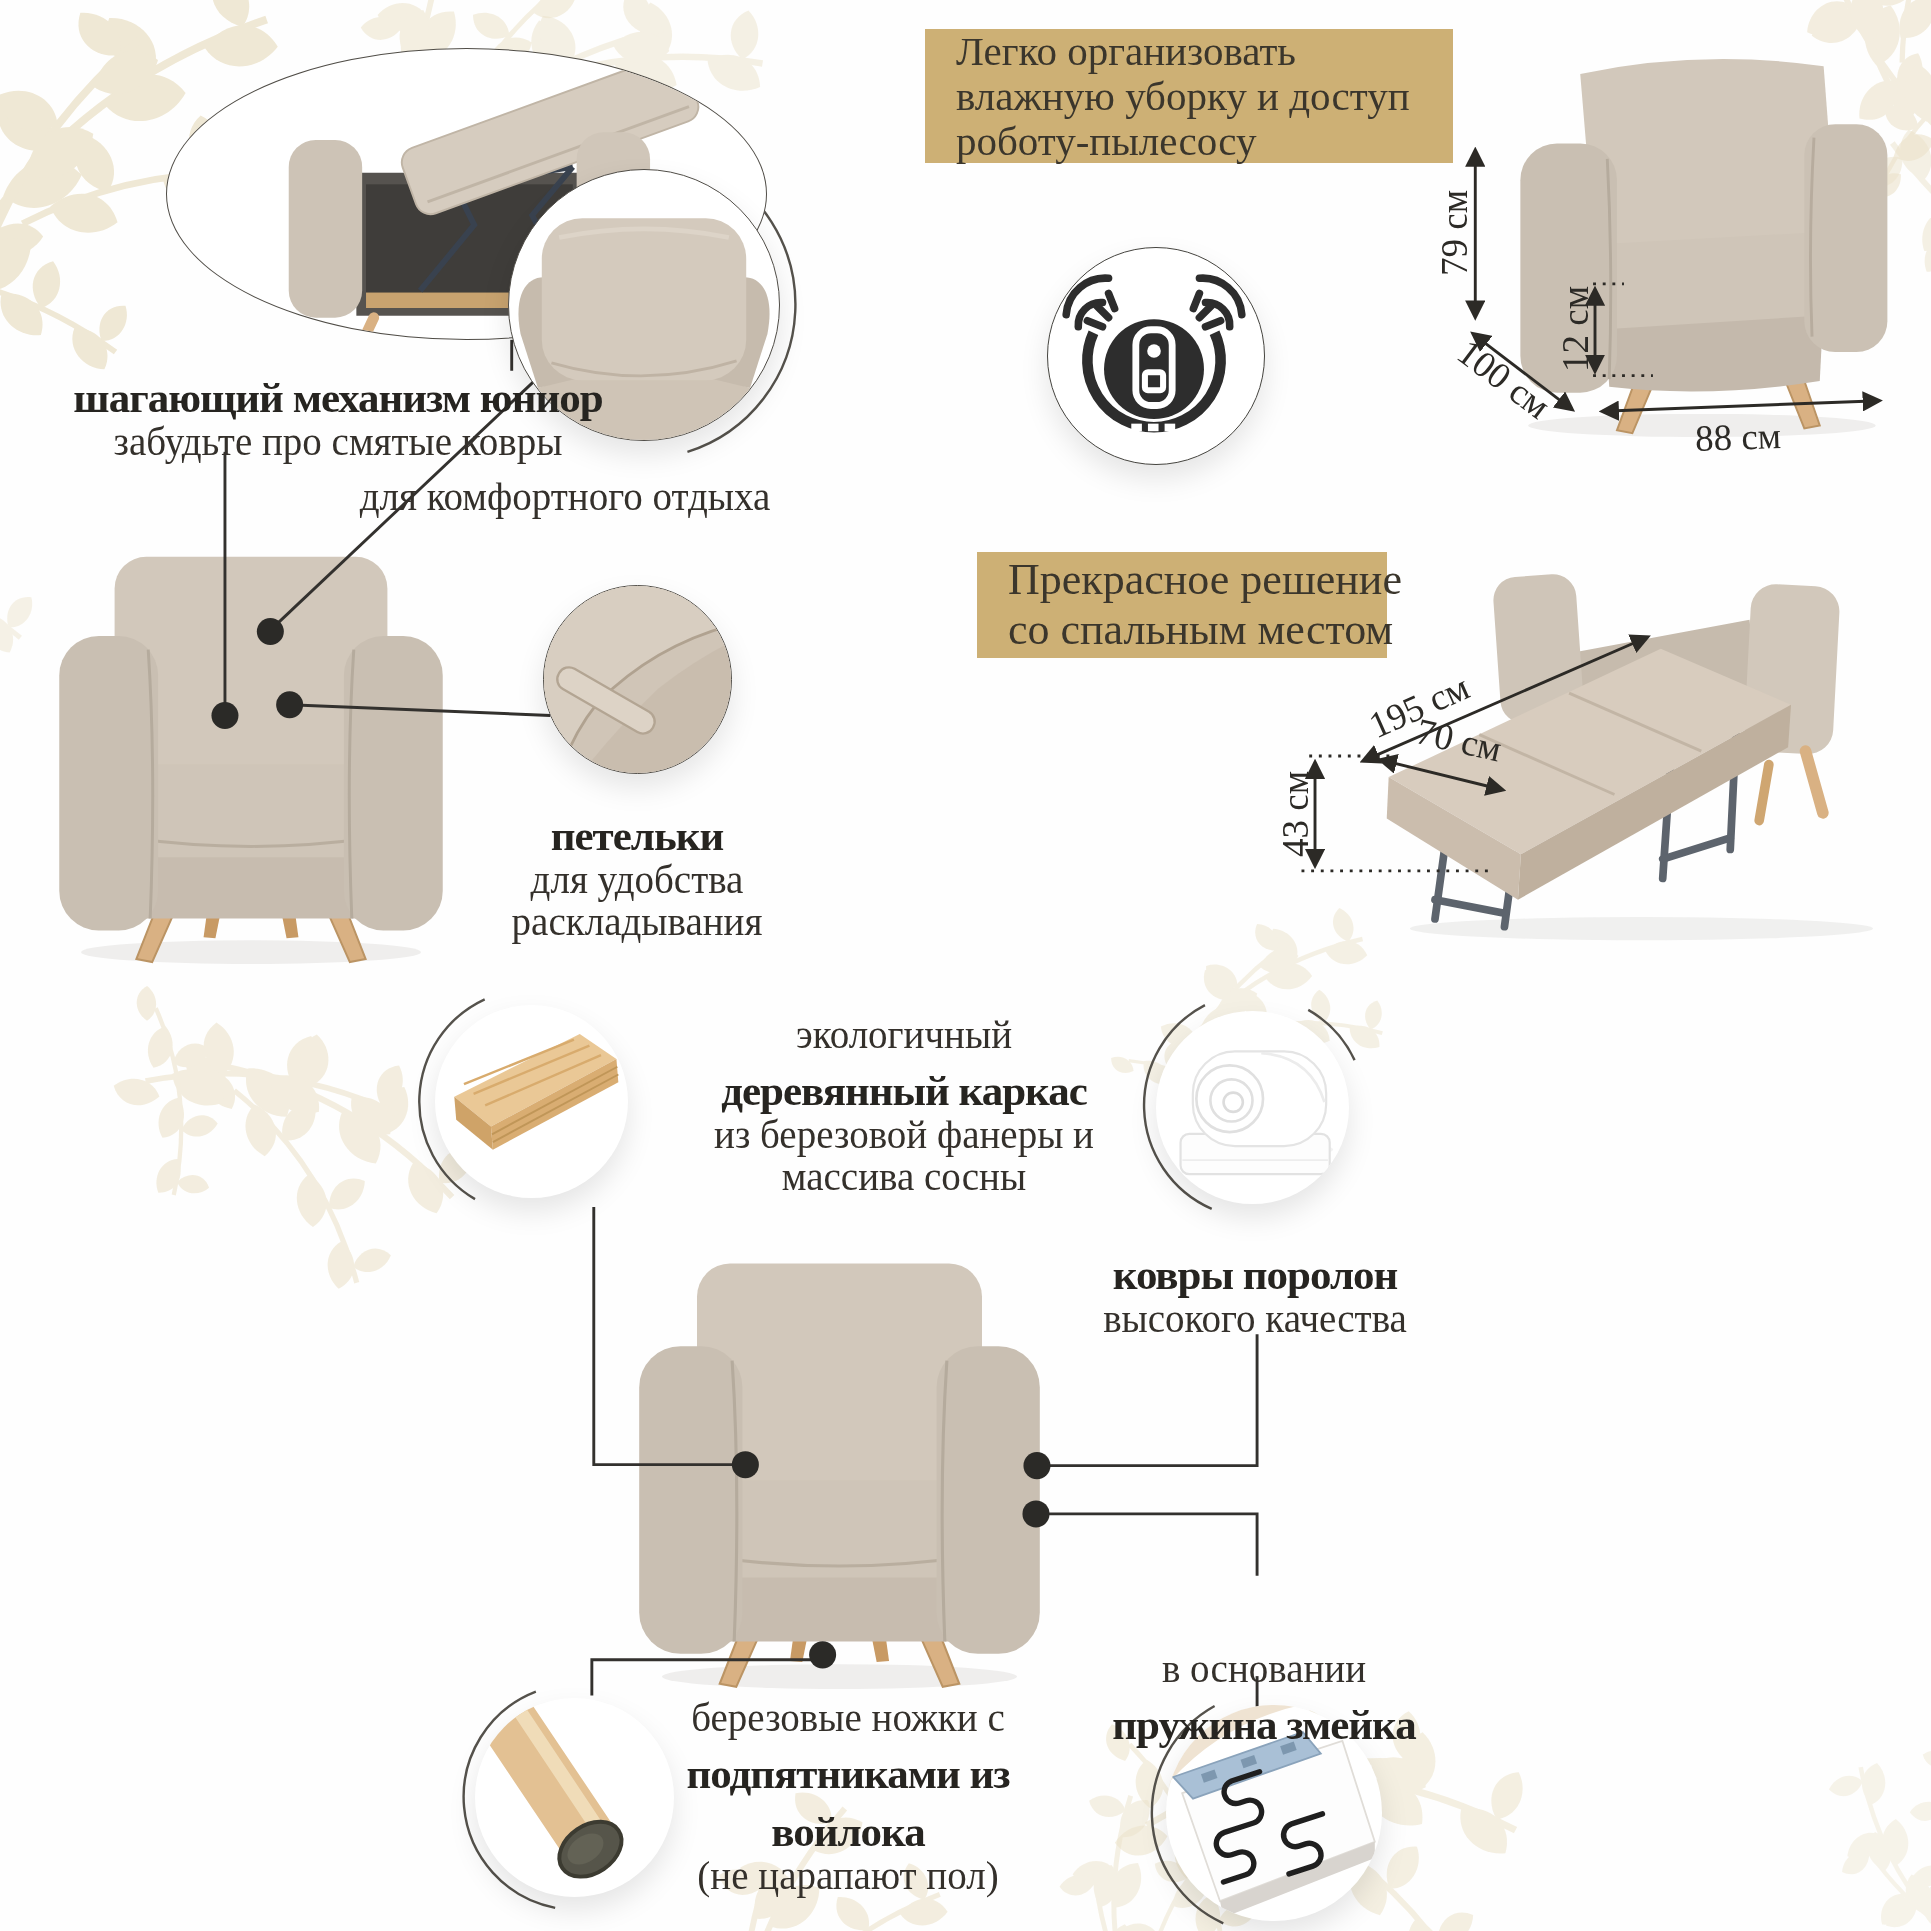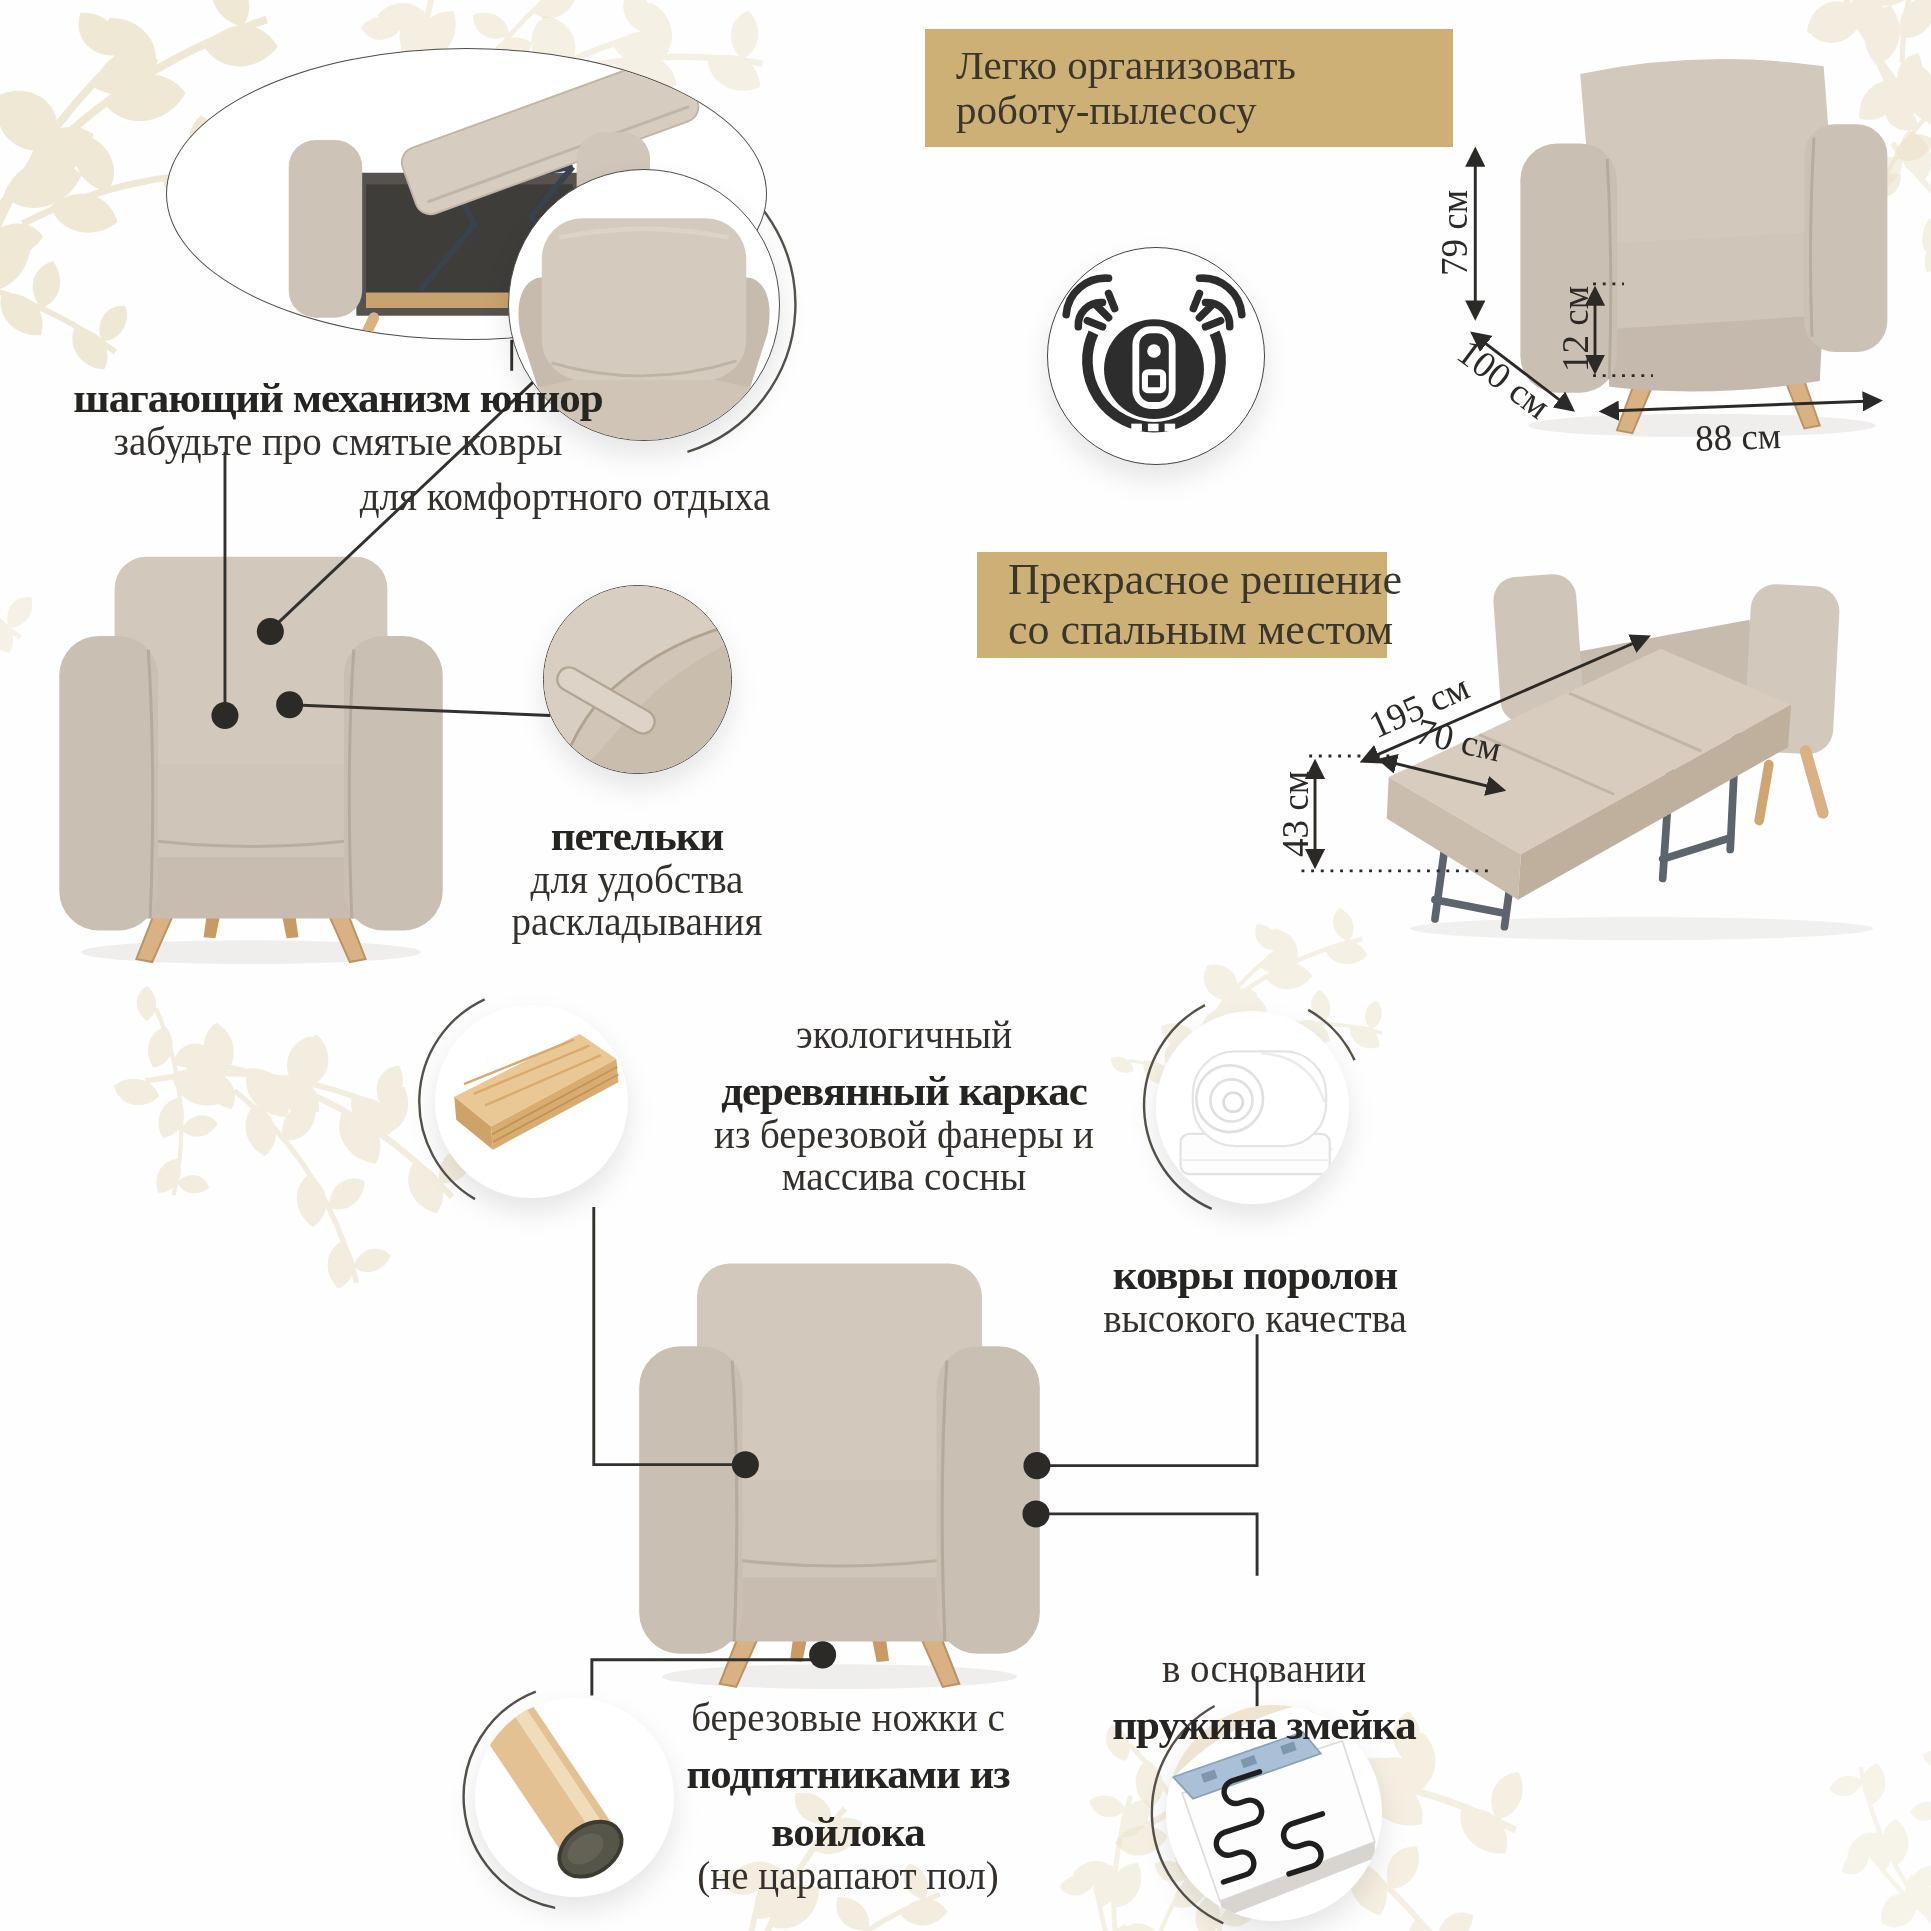--- a/index.html
+++ b/index.html
@@ -314,22 +314,23 @@
     <svg width="199" height="199" viewBox="0 0 200 200">
       <line x1="30" y1="18" x2="116" y2="146" stroke="#e3c193" stroke-width="58" stroke-linecap="round"></line>
       <line x1="44" y1="12" x2="128" y2="138" stroke="#f0dcb8" stroke-width="14" stroke-linecap="round"></line>
       <g transform="rotate(-34 116 152)">
         <ellipse cx="116" cy="152" rx="34" ry="24" fill="#56554a" stroke="#3c3b31" stroke-width="4"></ellipse>
         <ellipse cx="112" cy="149" rx="20" ry="13" fill="#636255"></ellipse>
       </g>
     </svg>
   </div>
 
-  <div class="banner z3" style="left:925px;top:29px;width:528px;height:118px">
+  <div class="banner z3" style="left:925px;top:29px;width:528px;height:134px">
     <div class="bl">Легко организовать</div>
+    <div class="bl">влажную уборку и доступ</div>
     <div class="bl">роботу-пылесосу</div>
   </div>
 
   <div class="banner banner2 z3" style="left:977px;top:552px;width:410px;height:106px">
     <div class="bl">Прекрасное решение</div>
     <div class="bl">со спальным местом</div>
   </div>
 
   <div class="tblock z4" style="left:338px;top:413px">
     <div class="t-bold">шагающий механизм юниор</div>

